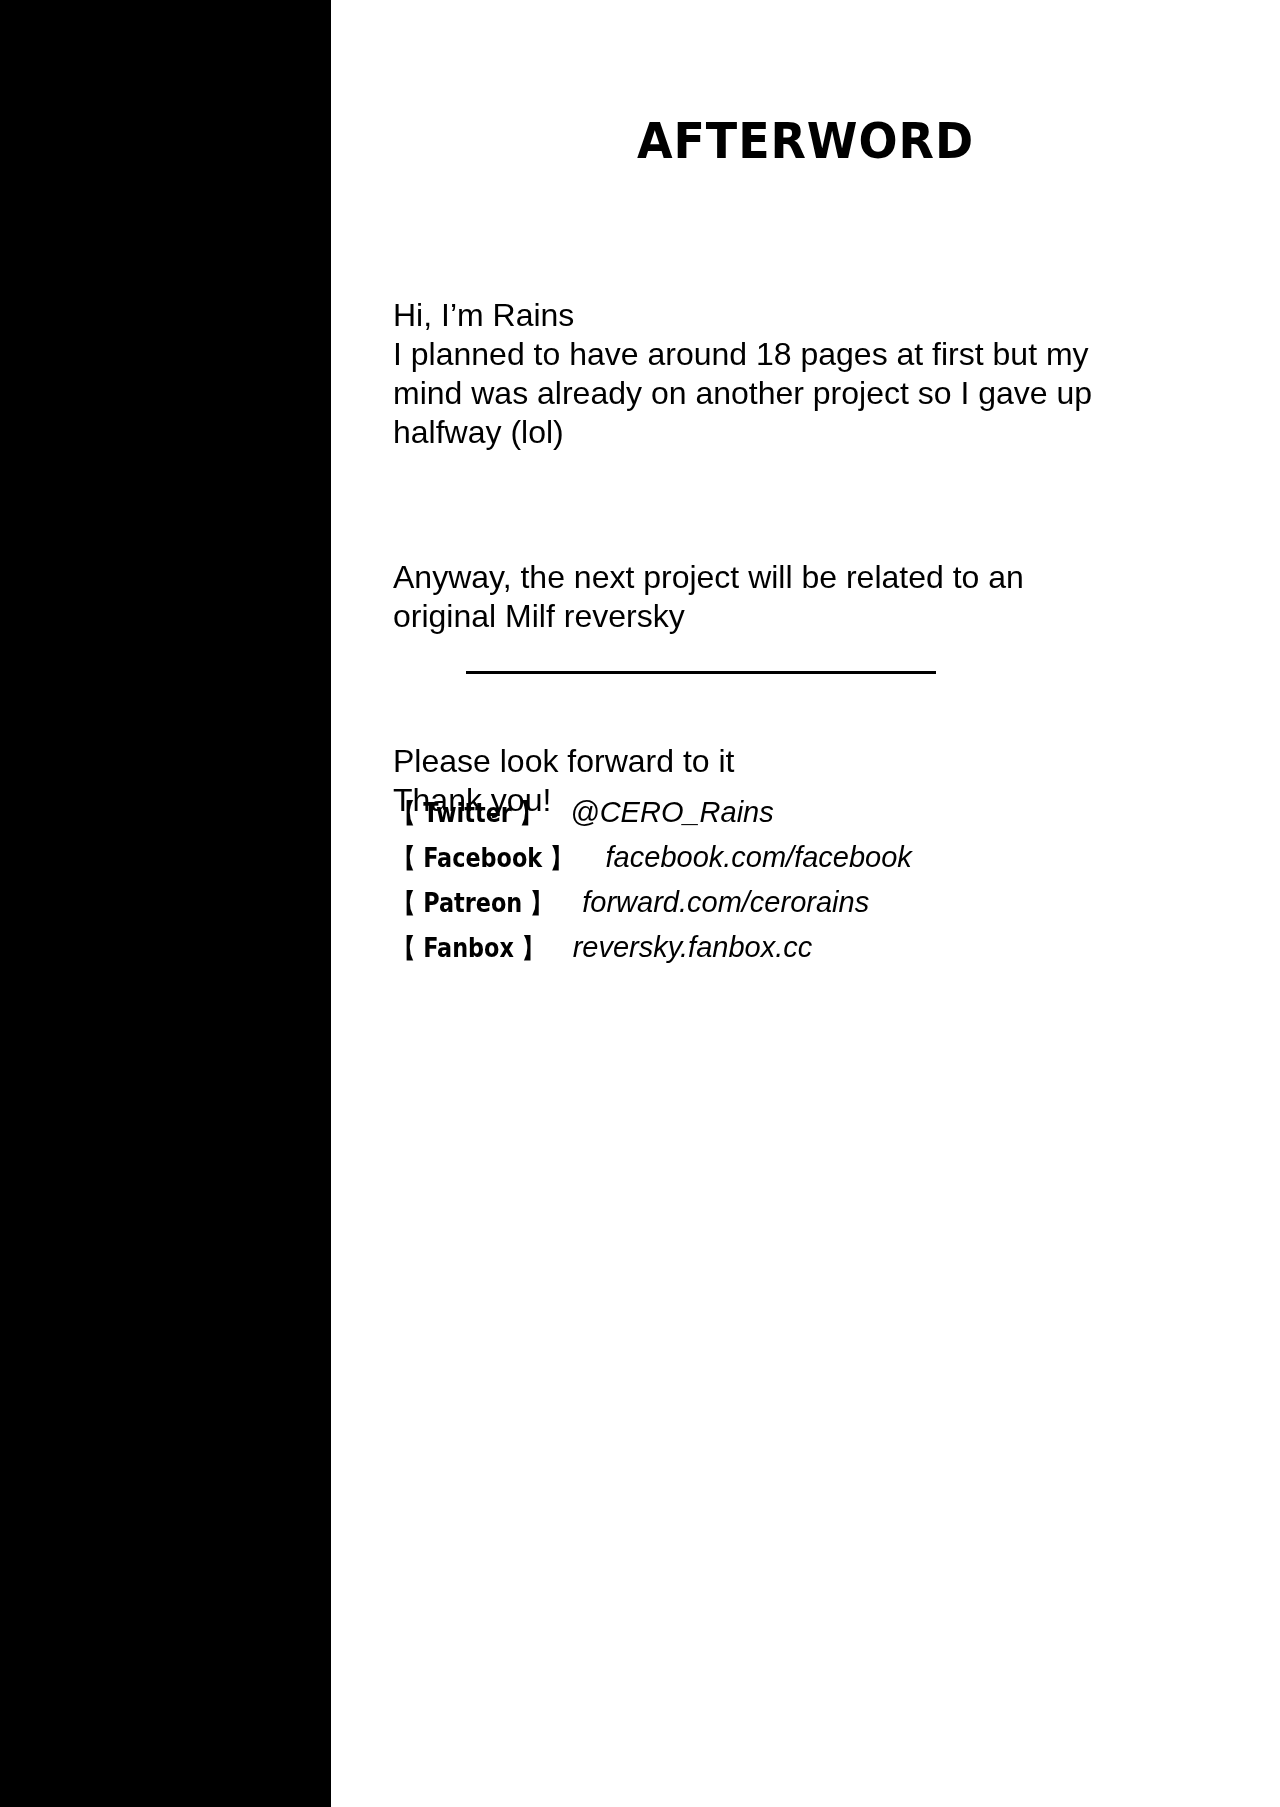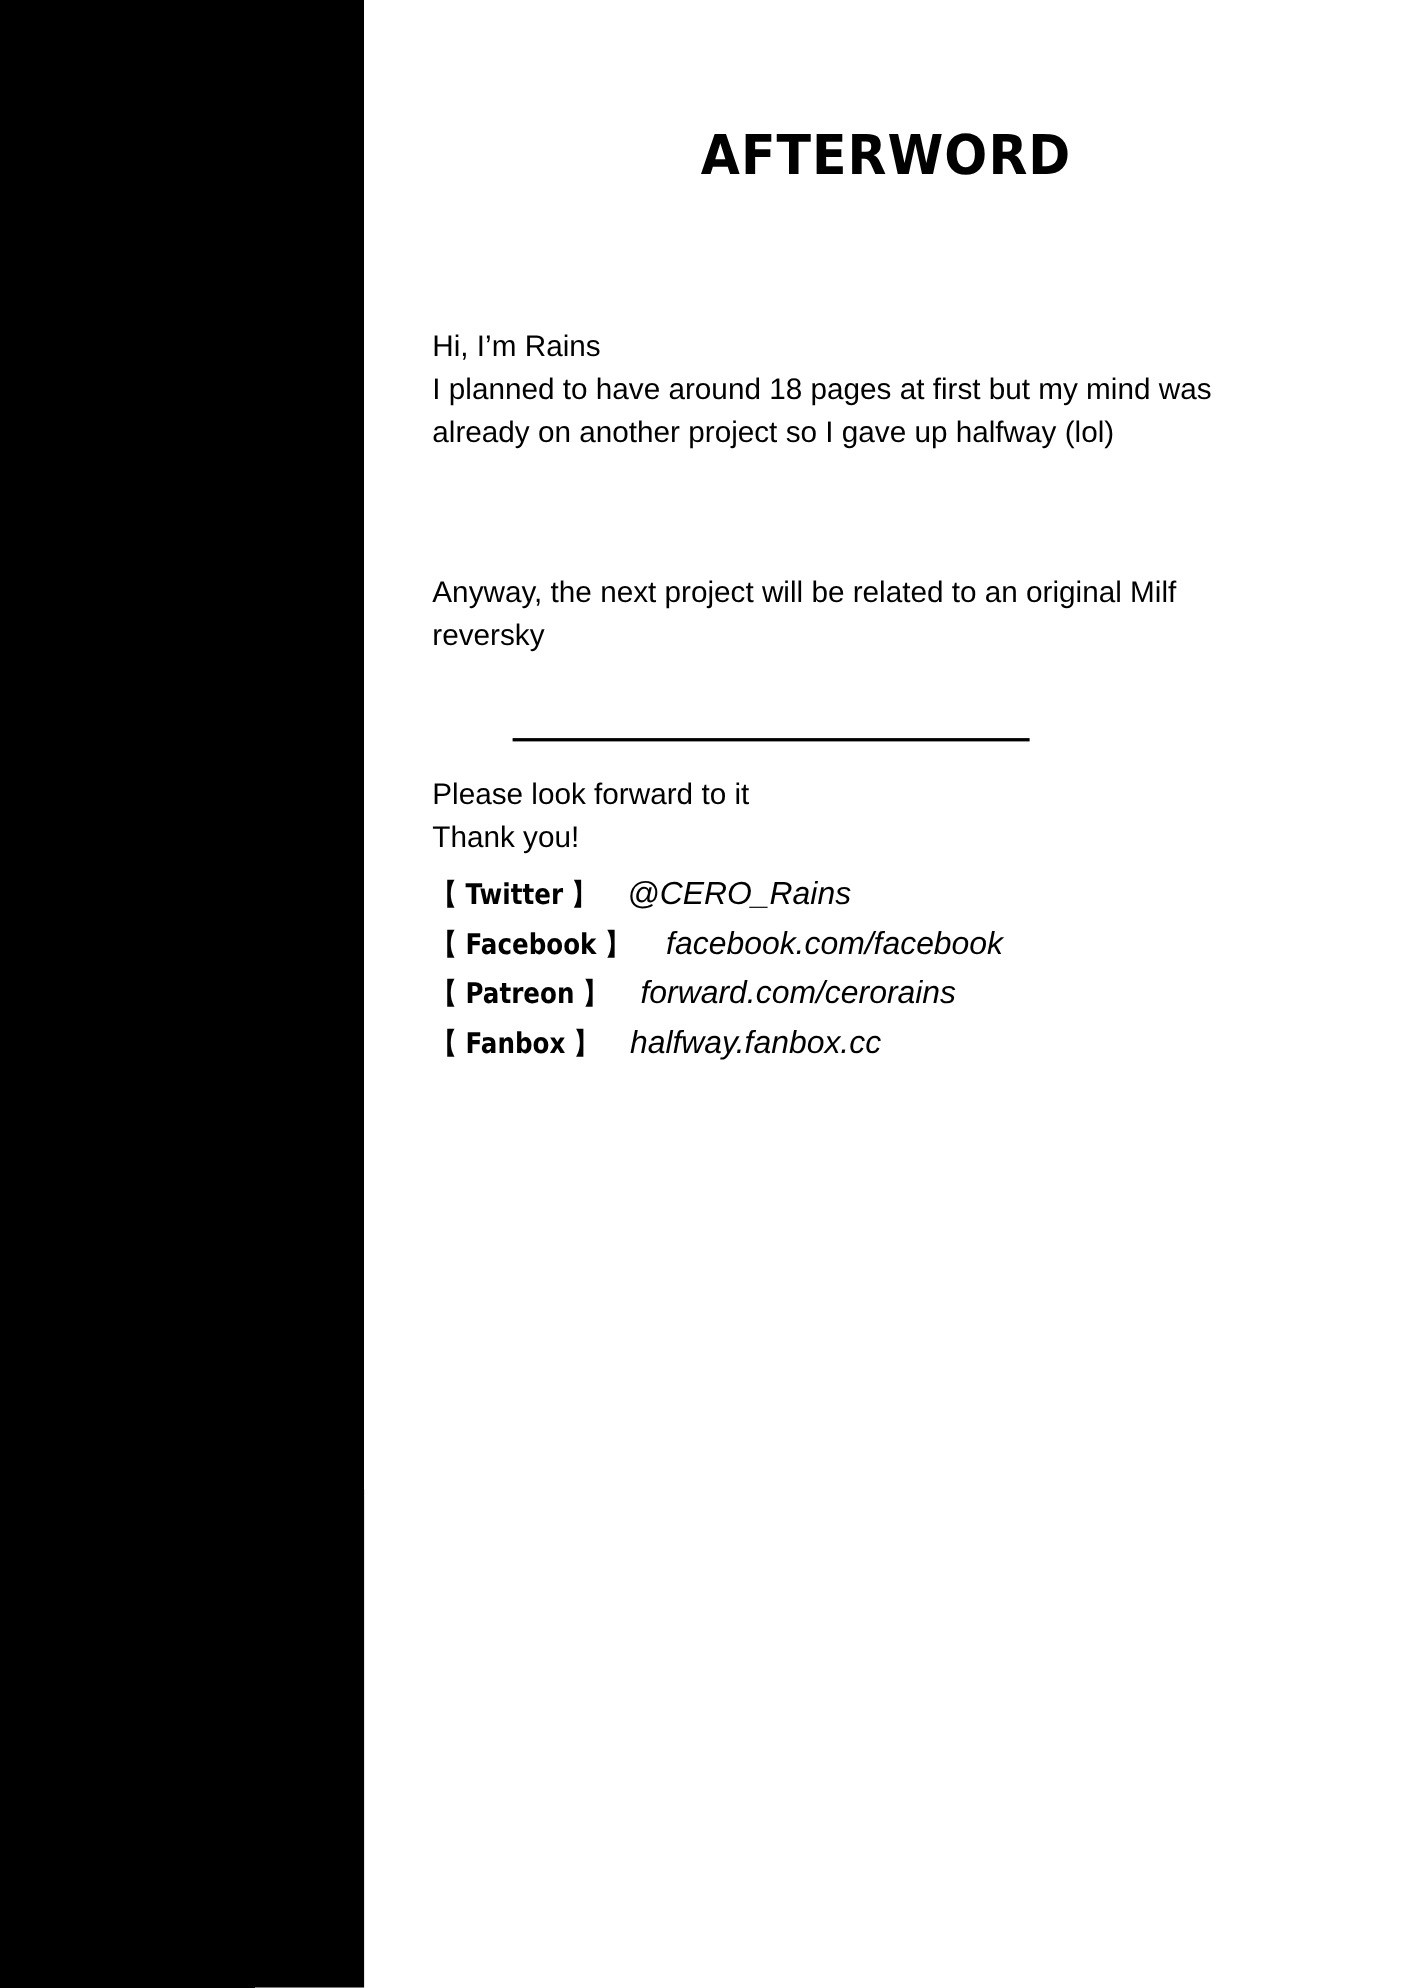--- a/index.html
+++ b/index.html
@@ -47,21 +47,21 @@
     letter-spacing: 1px;
     color: #000000;
     transform: scaleX(0.92);
   }
   .body-text {
     position: absolute;
     left: 62px;
     top: 218px;
     width: 740px;
     font-family: "Liberation Sans", sans-serif;
-    font-size: 27px;
+    font-size: 32px;
     line-height: 39px;
     color: #000000;
     white-space: pre-wrap;
   }
   .para {
     margin: 0 0 28px 0;
     white-space: pre-wrap;
   }
   .para:last-child {
     margin-bottom: 12px;
@@ -133,18 +133,18 @@
       <div class="link-row">
         <span class="link-tag">【 Facebook 】</span>
         <span class="link-val">facebook.com/facebook</span>
       </div>
       <div class="link-row">
         <span class="link-tag">【 Patreon 】</span>
         <span class="link-val">forward.com/cerorains</span>
       </div>
       <div class="link-row">
         <span class="link-tag">【 Fanbox 】</span>
-        <span class="link-val">halfway.fanbox.cc</span>
+        <span class="link-val">reversky.fanbox.cc</span>
       </div>
     </div>
 
   </div>
 </div>
 
 </body></html>

